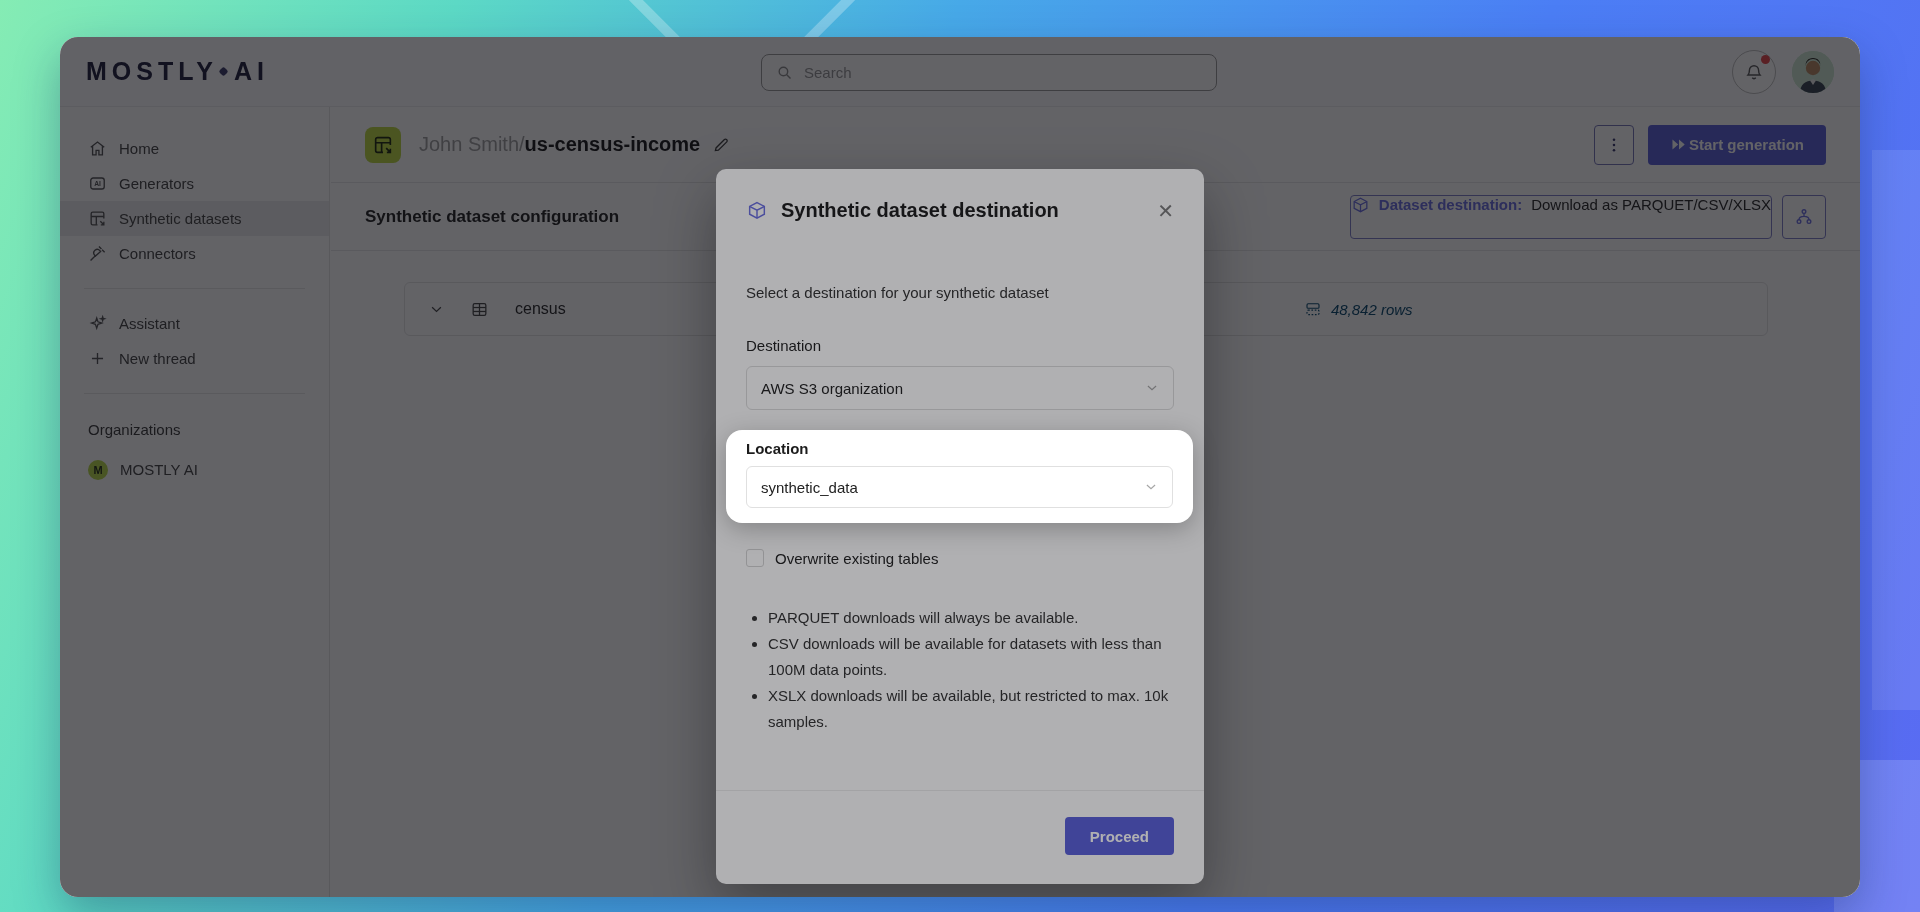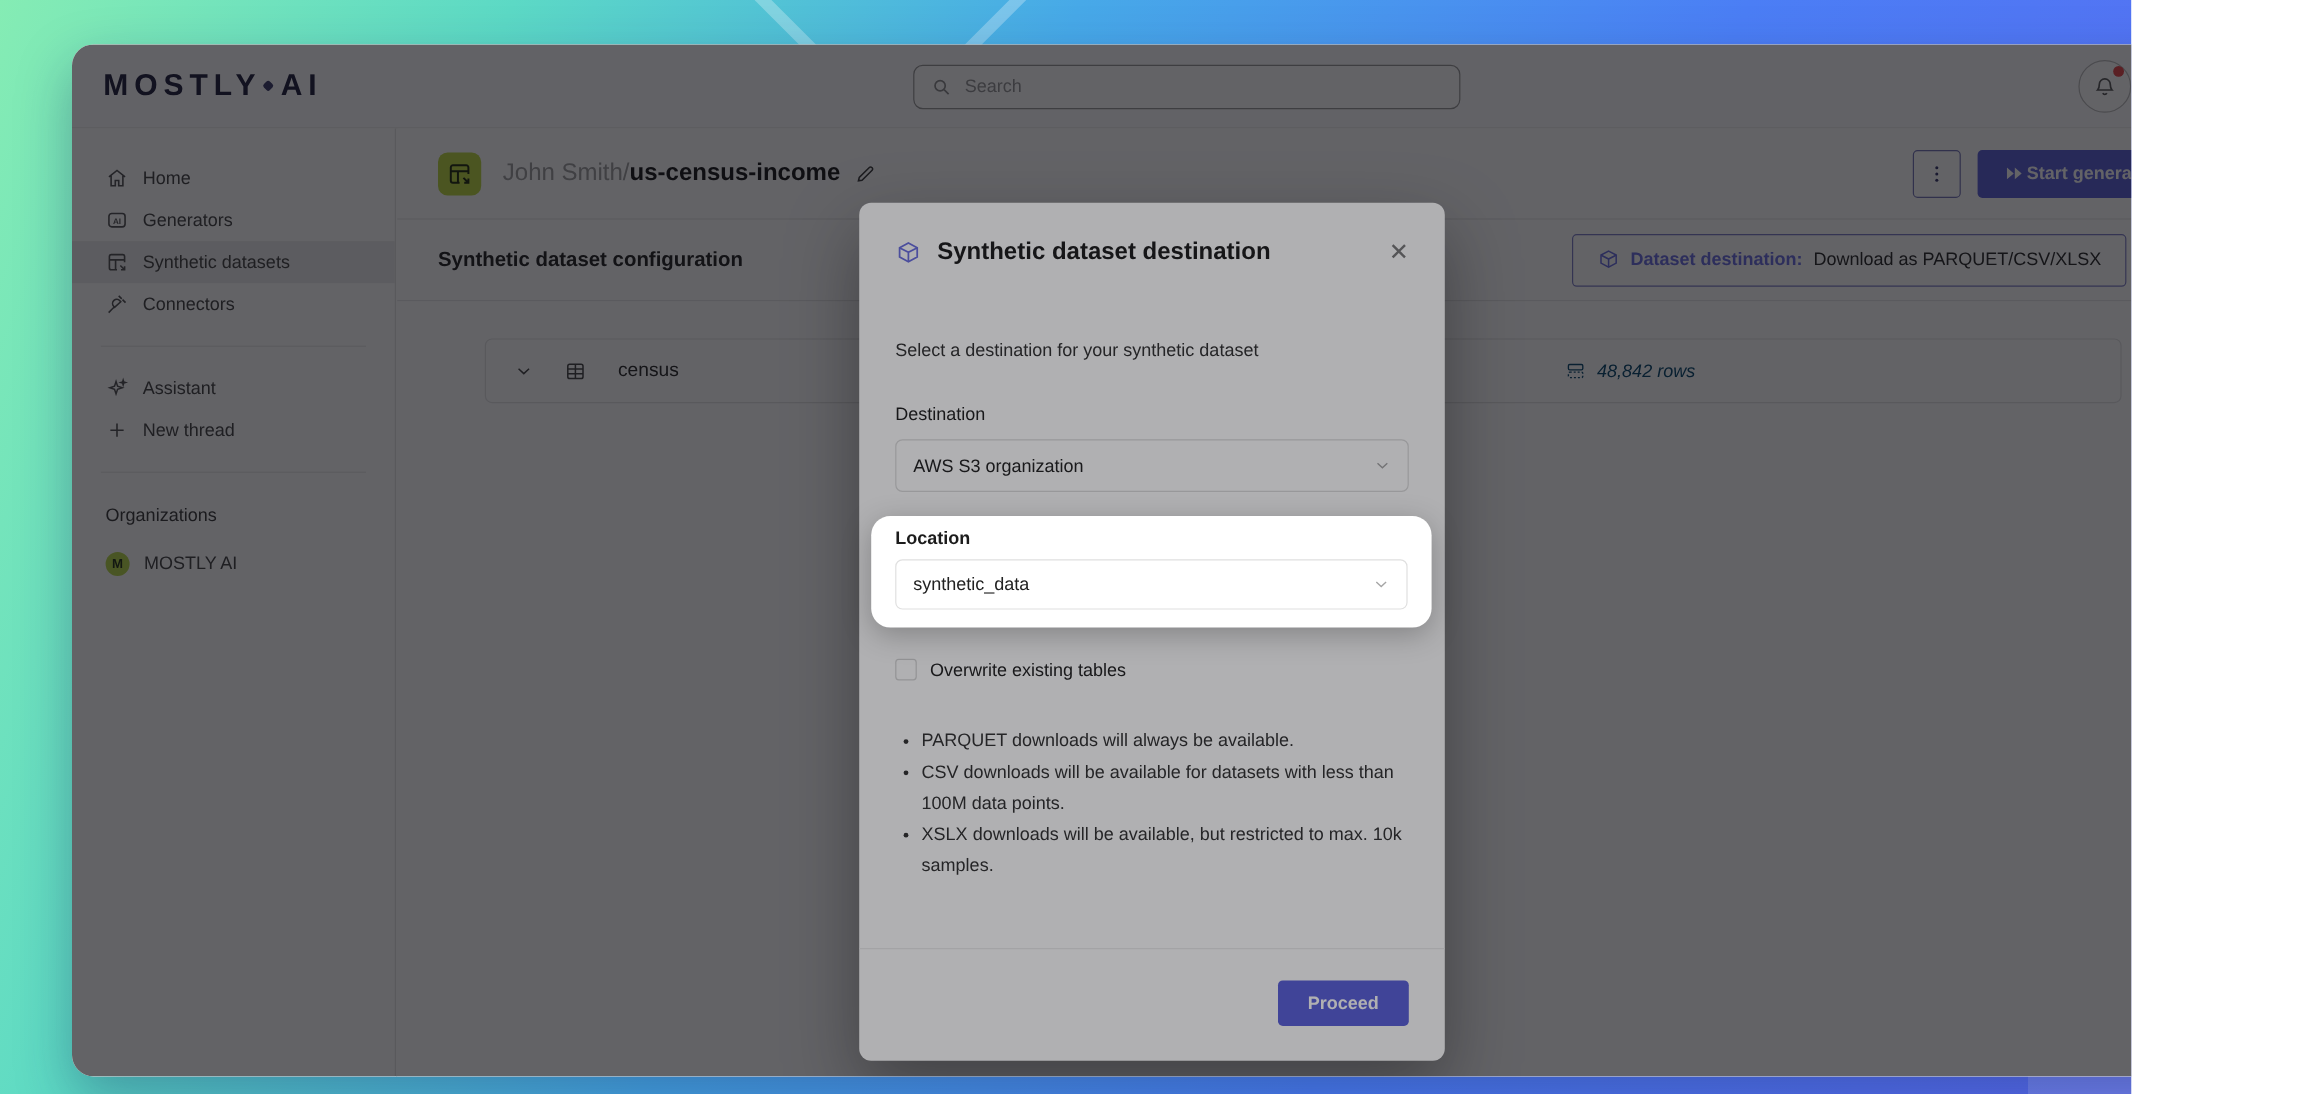--- a/index.html
+++ b/index.html
@@ -1,19 +1,19 @@
 <!DOCTYPE html>
 <html><head>
 <meta charset="utf-8">
 <style>
   * { margin:0; padding:0; box-sizing:border-box; }
   html,body { width:1920px; height:912px; overflow:hidden;
     font-family:"Liberation Sans","DejaVu Sans",sans-serif; }
 
-  .stage { position:relative; width:1776px; height:912px; overflow:hidden;
+  .stage { position:relative; width:1920px; height:912px; overflow:hidden;
     background:linear-gradient(112deg,#85ecb4 0%,#5cd9c5 20%,#47a9e8 42%,#4b7ef5 68%,#5a6af2 100%); }
 
   
   .deco-diamond { position:absolute; left:652px; top:-104px; width:180px; height:180px;
     border:10px solid rgba(255,255,255,.28); border-radius:22px; transform:rotate(45deg); }
   .deco-panel { position:absolute; right:0; top:150px; width:48px; height:560px;
     background:rgba(255,255,255,.10); }
   .deco-square { position:absolute; right:0; bottom:0; width:86px; height:152px;
     background:rgba(255,255,255,.16); }
 
@@ -70,21 +70,21 @@
     background:#fff; color:#39396b; display:flex; align-items:center; justify-content:center;
     margin-right:14px; cursor:pointer; }
   .start-btn { height:40px; padding:0 22px; border:none; border-radius:4px; background:#5b60d9;
     color:#fff; font-size:15px; font-weight:600; display:flex; align-items:center; gap:1px; cursor:pointer; }
 
   .config-row { height:68px; display:flex; align-items:center; padding:0 34px;
     border-bottom:1px solid #e8e8e8; }
   .config-title { font-size:17px; font-weight:600; color:#262626; }
   .config-spacer { flex:1; }
   .dest-btn { height:44px; border:1px solid #8080c8; border-radius:4px; background:#fff;
-    display:flex; align-items:center; gap:9px; padding:0 20px; cursor:pointer; margin-right:10px; }
+    display:flex; align-items:flex-start; gap:9px; padding:0 0; cursor:pointer; margin-right:10px; }
   .dest-btn .dlabel { font-size:15px; font-weight:700; color:#6b6fe0; }
   .dest-btn .dvalue { font-size:15px; color:#2b2b2b; }
   .tree-btn { width:44px; height:44px; border:1px solid #8080c8; border-radius:4px;
     background:#fff; color:#6b6fe0; display:flex; align-items:center; justify-content:center; cursor:pointer; }
 
   .census-card { margin:31px 92px 0 73px; height:54px; border:1px solid #e3e3e3; border-radius:6px;
     position:relative; display:flex; align-items:center; padding:0 24px; background:#fff; cursor:pointer; }
   .census-left { display:flex; align-items:center; gap:26px; color:#474747; }
   .census-name { font-size:16px; color:#2b2b2b; }
   .rows-info { position:absolute; left:66%; display:flex; align-items:center; gap:9px;

